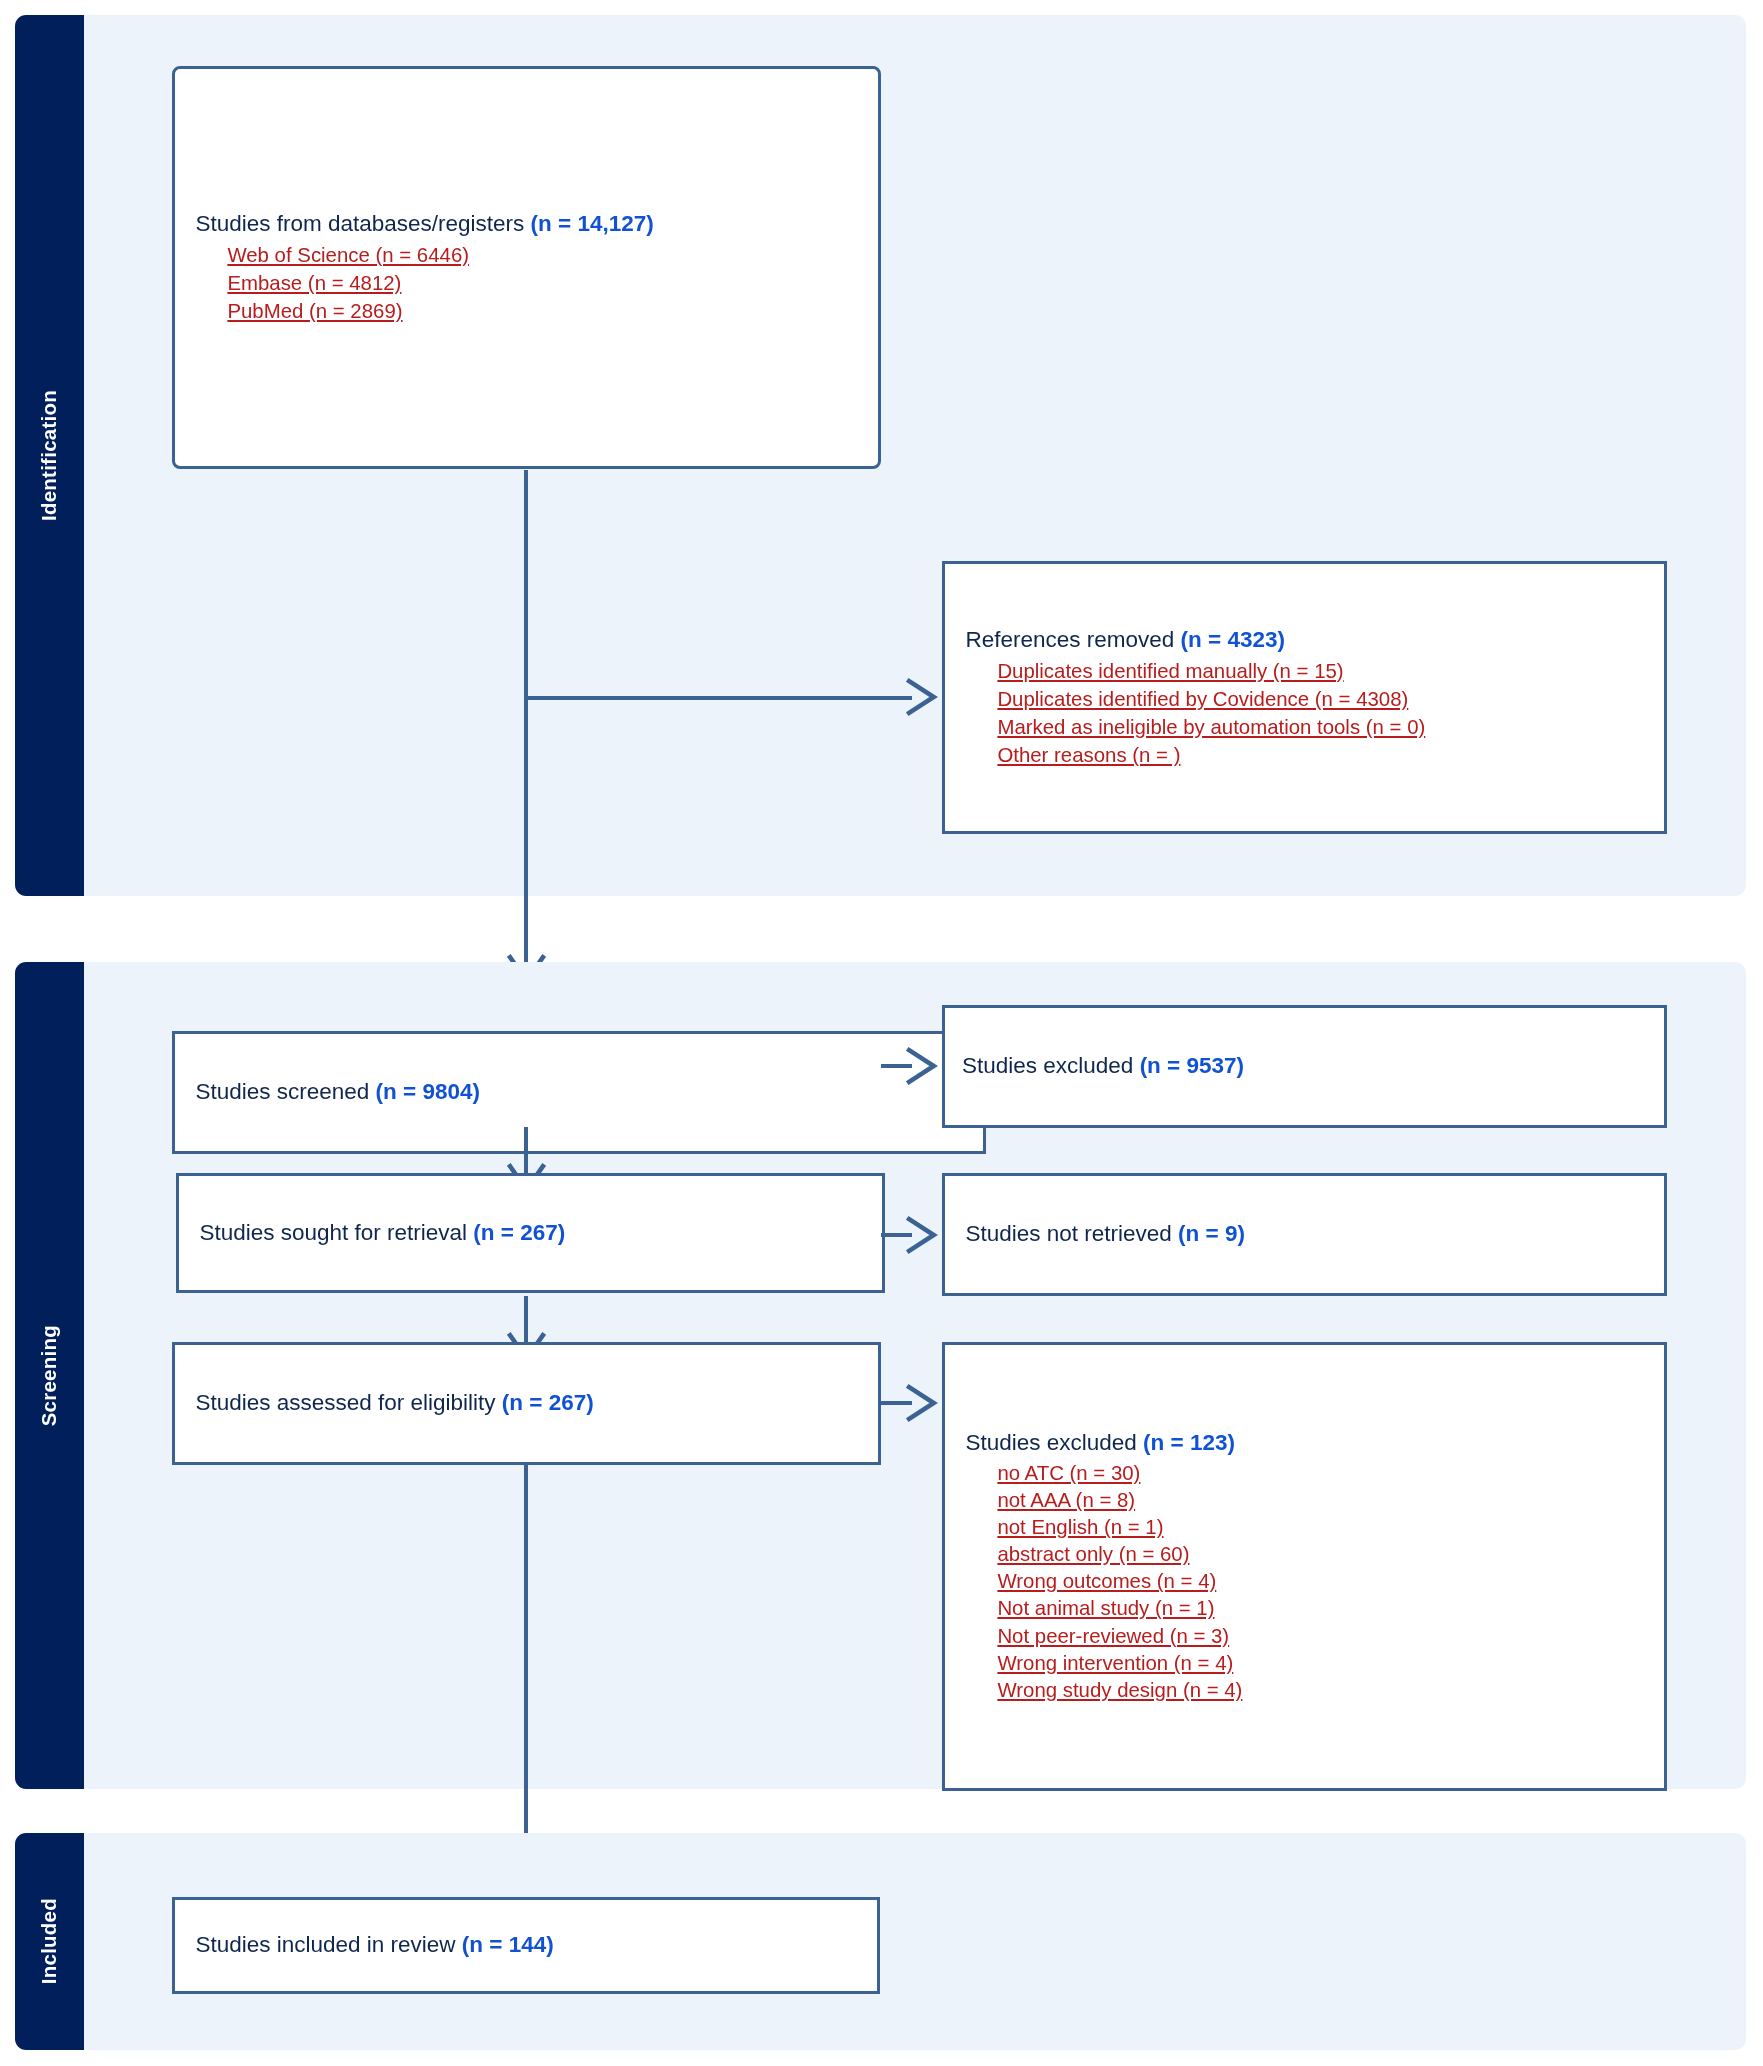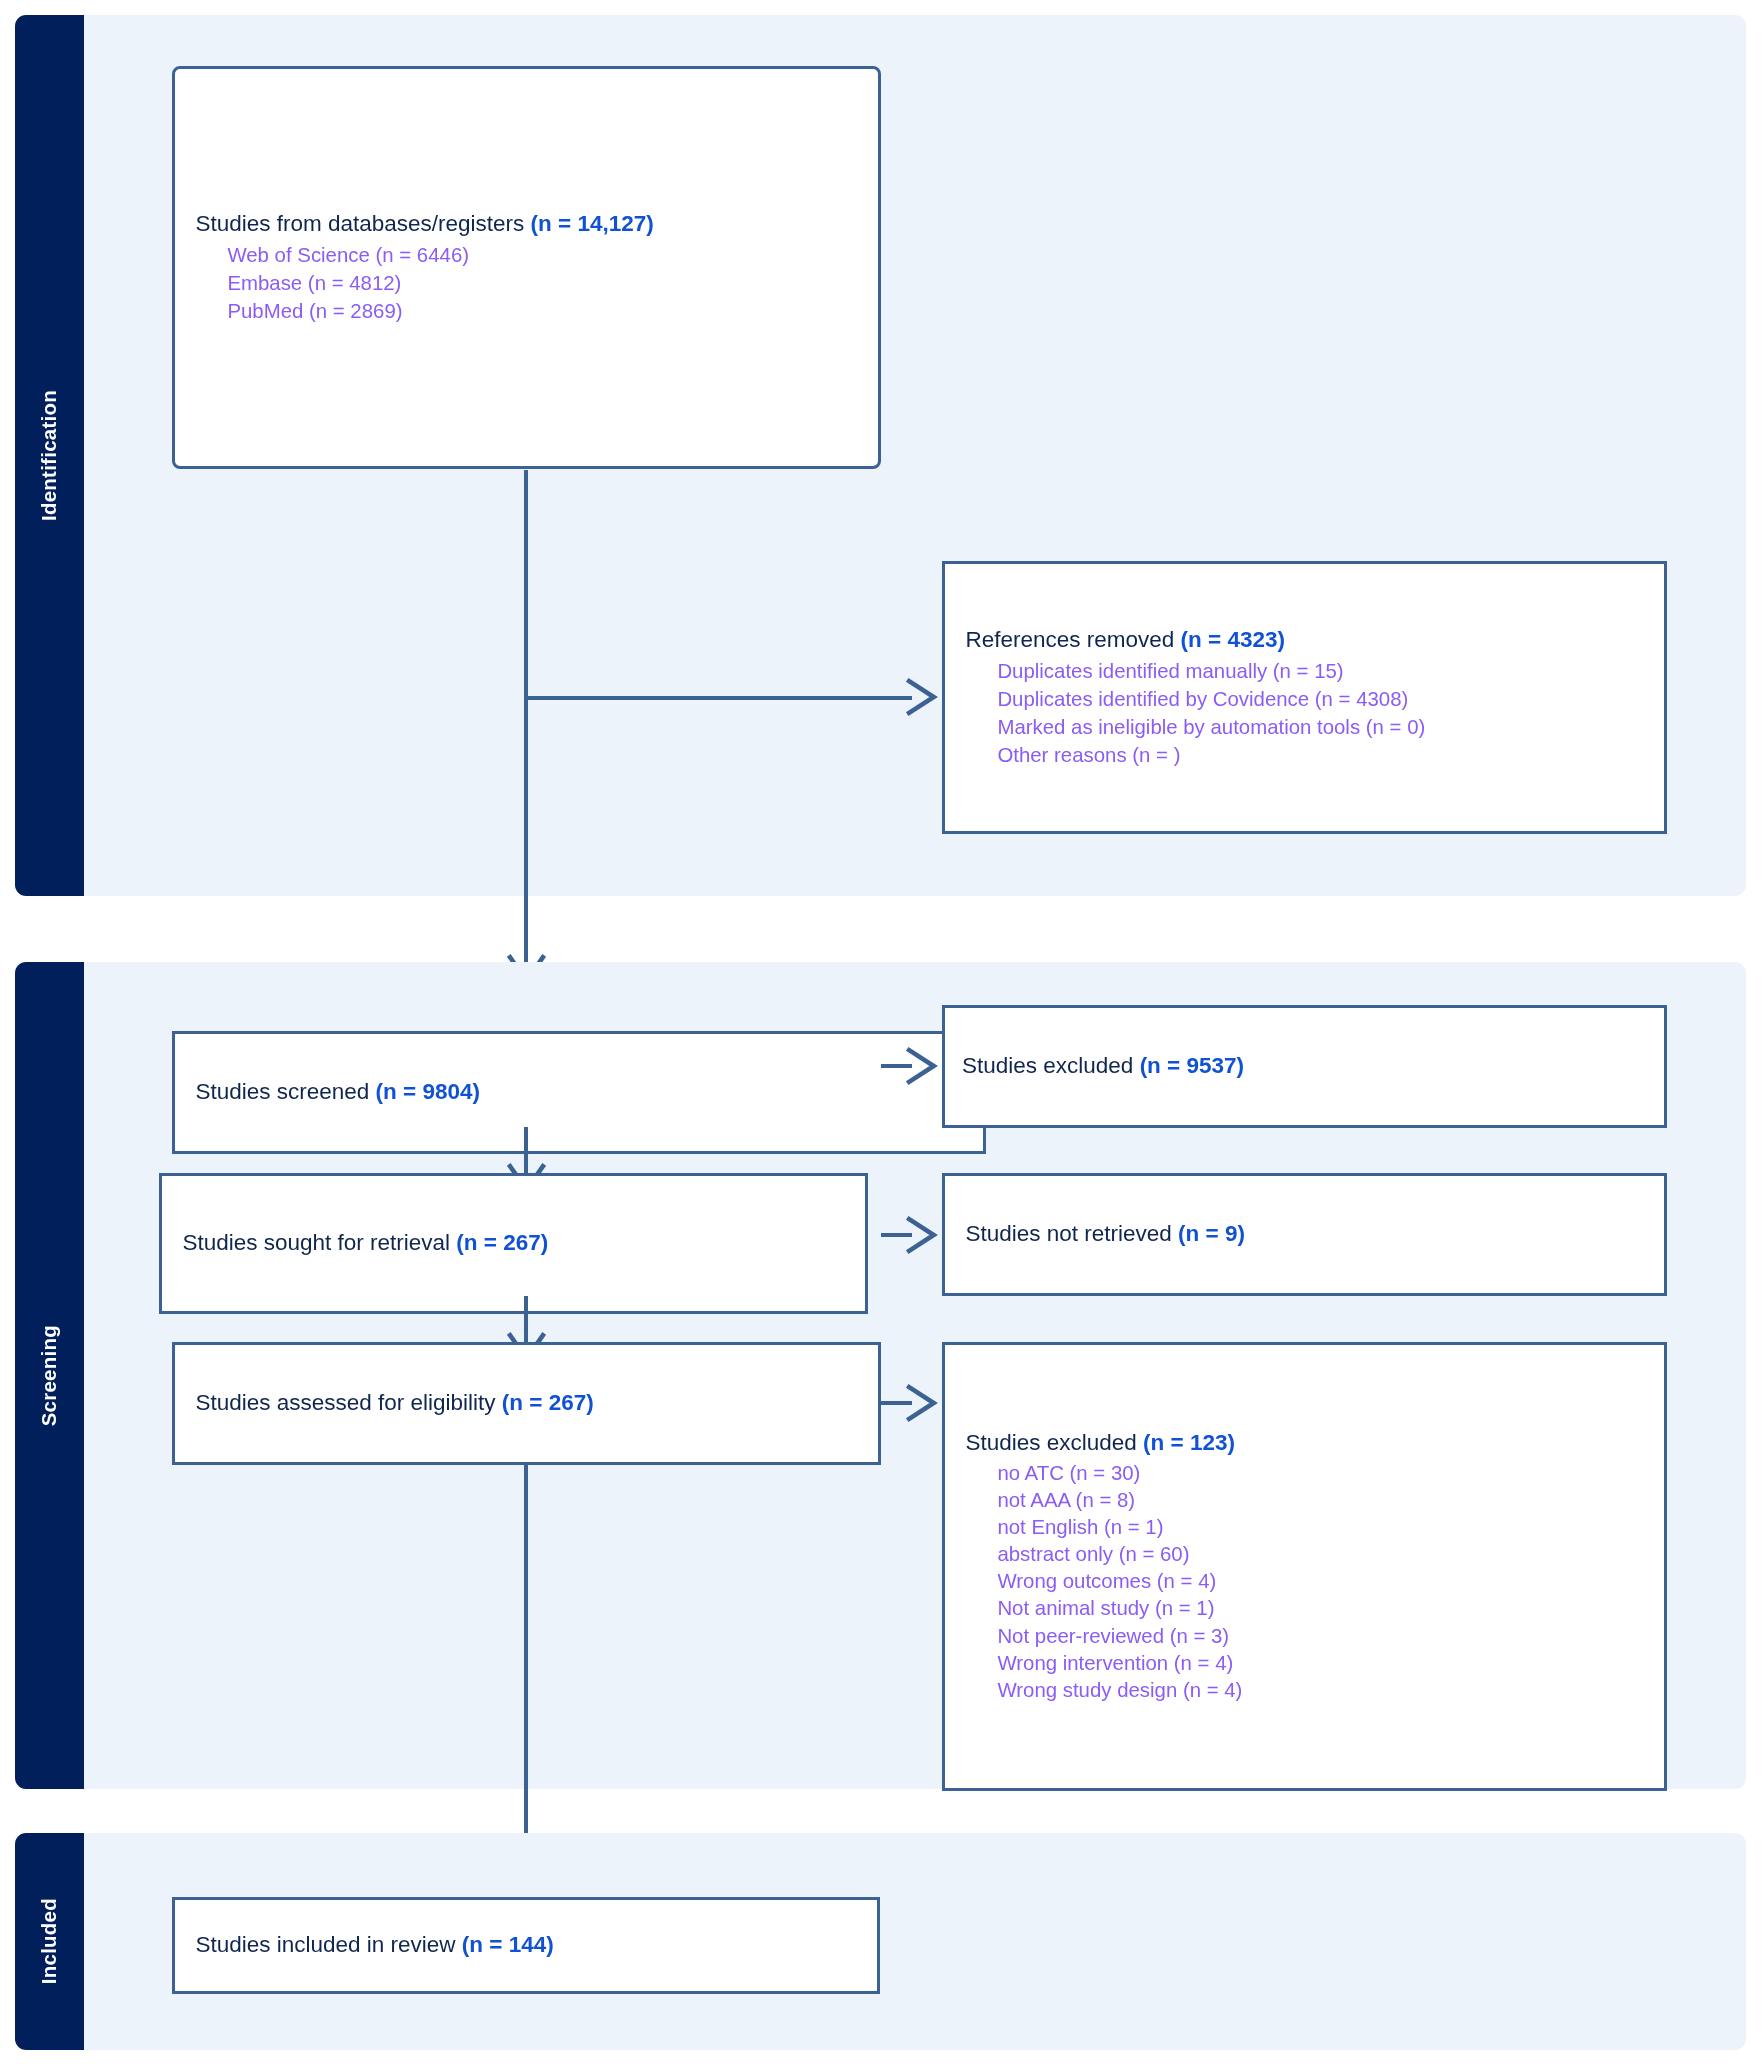--- a/index.html
+++ b/index.html
@@ -48,24 +48,25 @@
     font-size:22.5px;
     color:#10264f;
     line-height:1.28;
     white-space:nowrap;
   }
   .fbox .hl b{color:#1152d4;font-weight:bold;}
   .fbox .hl .plain{font-weight:normal;}
   .sublist{margin:2px 0 0 0;padding:0;list-style:none;}
   .sublist li{
     font-size:20.4px;
-    color:#8b5cf6;
+    color:#b91c1c;
     line-height:1.38;
     margin-left:32px;
     white-space:nowrap;
+    text-decoration:underline;
   }
   .sublist.tight li{line-height:1.33;}
 
   
   .vline,.hline{position:absolute;background:#3b6292;}
   .vline{width:3.6px;}
   .hline{height:3.6px;}
   .arrow{position:absolute;}
   .arrow svg{display:block;}
 </style>
@@ -131,21 +132,21 @@
       </svg>
   </div>
 
   <div class="vline" style="left:524px;top:1127px;height:56px;"></div>
   <div class="arrow" style="left:506px;top:1156px;">
     <svg width="41" height="41" viewBox="0 0 80 80">
         <path d="M8 20 L40 66 L72 20" fill="none" stroke="#3b6292" stroke-width="9" stroke-linecap="square"></path>
       </svg>
   </div>
 
-  <div class="fbox" style="left:159px;top:1173px;width:709px;height:141px;">
+  <div class="fbox" style="left:176px;top:1173px;width:709px;height:120px;">
     <div class="hl"><span class="plain">Studies sought for retrieval </span><b>(n = 267)</b></div>
   </div>
   <div class="fbox" style="left:942px;top:1173px;width:725px;height:123px;">
     <div class="hl"><span class="plain">Studies not retrieved </span><b>(n = 9)</b></div>
   </div>
   <div class="hline" style="left:881px;top:1233px;width:31px;"></div>
   <div class="arrow" style="left:904px;top:1215px;">
     <svg width="41" height="41" viewBox="0 0 80 80">
         <path d="M10 8 L58 39 L10 70" fill="none" stroke="#3b6292" stroke-width="9" stroke-linecap="square"></path>
       </svg>

